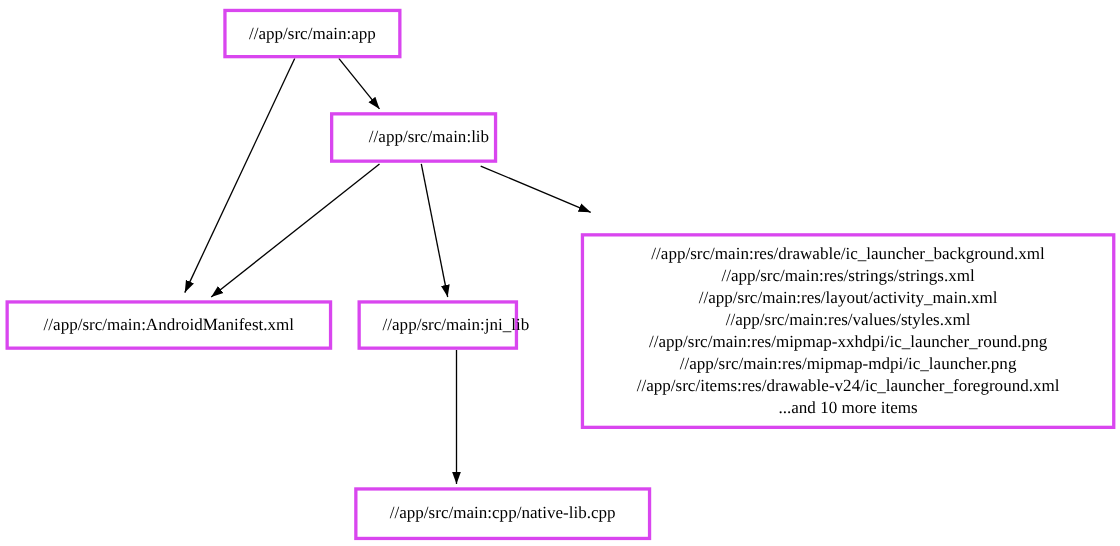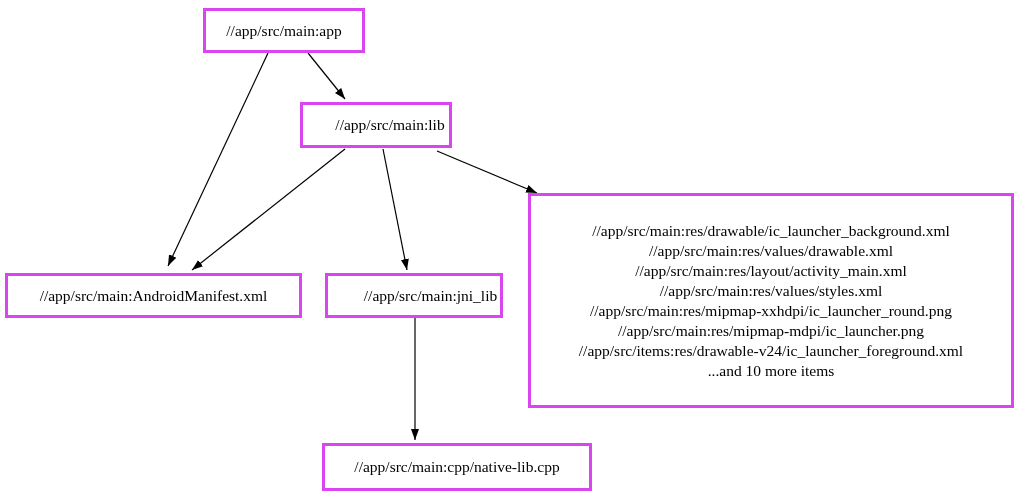--- a/index.html
+++ b/index.html
@@ -35,22 +35,22 @@
     font-size: 15.5px;
     white-space: nowrap;
   }
   .node.multi {
     flex-direction: column;
     line-height: 20px;
   }
   #node-app     { left: 203px; top: 8px;   width: 162px; height: 45px; }
   #node-lib     { left: 300px; top: 102px; width: 152px; height: 46px; padding-left: 28px; }
   #node-manifest{ left: 5px;   top: 273px; width: 297px; height: 45px; }
-  #node-jni     { left: 325px; top: 273px; width: 178px; height: 45px; padding-left: 33px; }
-  #node-res     { left: 528px; top: 193px; width: 486px; height: 215px; }
+  #node-jni     { left: 325px; top: 273px; width: 146px; height: 45px; padding-left: 33px; }
+  #node-res     { left: 528px; top: 212px; width: 486px; height: 178px; }
   #node-native  { left: 282px; top: 443px; width: 270px; height: 48px; margin-left: 40px; }
 </style>
 </head>
 <body>
 
 <div id="canvas">
 
   <svg id="edge-layer" viewBox="0 0 1018 496" xmlns="http://www.w3.org/2000/svg">
     <defs>
       <marker id="arrow" markerUnits="userSpaceOnUse" markerWidth="12" markerHeight="10" refX="11" refY="5" orient="auto">
@@ -76,21 +76,21 @@
   <div class="node" id="node-manifest">
     <span>//app/src/main:AndroidManifest.xml</span>
   </div>
 
   <div class="node" id="node-jni">
     <span>//app/src/main:jni_lib</span>
   </div>
 
   <div class="node multi" id="node-res">
     <div>//app/src/main:res/drawable/ic_launcher_background.xml</div>
-    <div>//app/src/main:res/values/drawable.xml</div>
+    <div>//app/src/main:res/strings/strings.xml</div>
     <div>//app/src/main:res/layout/activity_main.xml</div>
     <div>//app/src/main:res/values/styles.xml</div>
     <div>//app/src/main:res/mipmap-xxhdpi/ic_launcher_round.png</div>
     <div>//app/src/main:res/mipmap-mdpi/ic_launcher.png</div>
     <div>//app/src/items:res/drawable-v24/ic_launcher_foreground.xml</div>
     <div>...and 10 more items</div>
   </div>
 
   <div class="node" id="node-native">
     <span>//app/src/main:cpp/native-lib.cpp</span>

